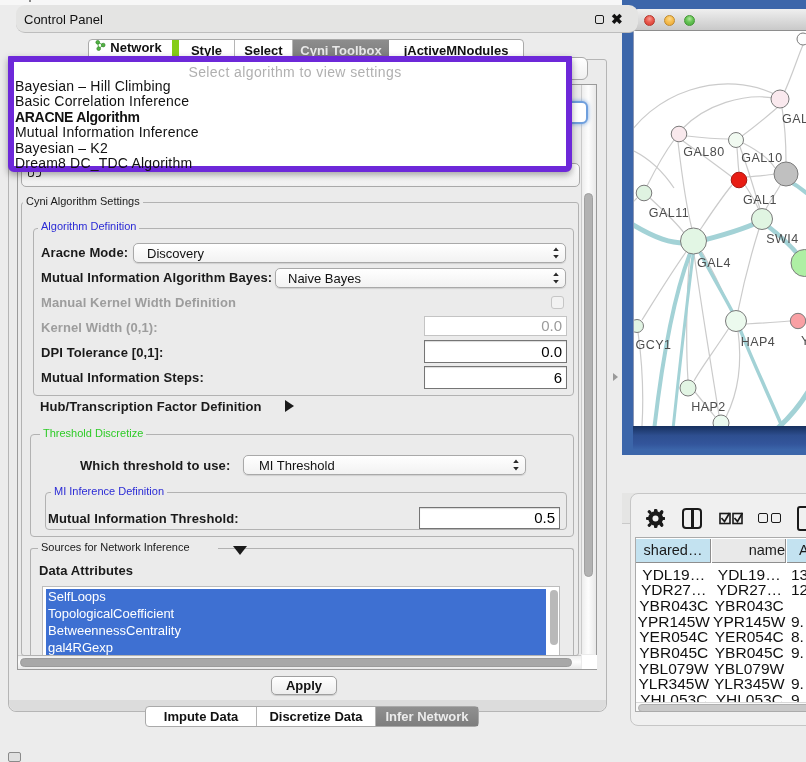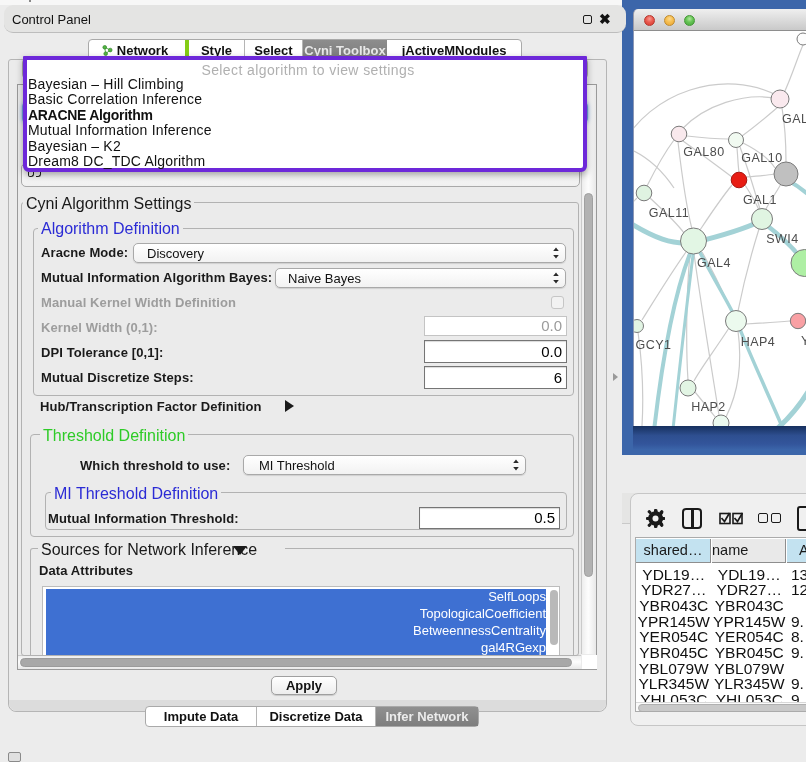--- a/index.html
+++ b/index.html
@@ -6,21 +6,21 @@
 body{font-family:"Liberation Sans",sans-serif;background:#ececec;position:relative;}
 .abs{position:absolute;}
 .lbl{position:absolute;font-size:13px;font-weight:bold;color:#1a1a1a;white-space:nowrap;letter-spacing:.1px;}
 .lbl.dis{color:#9d9d9d;}
 .combo{position:absolute;background:linear-gradient(#ffffff,#f2f2f2);border:1px solid #a9a9a9;border-radius:5px;box-shadow:0 1px 1px rgba(0,0,0,.12);font-size:13px;color:#111;}
 .combo .ctext{position:absolute;left:14px;top:50%;transform:translateY(-50%);white-space:nowrap;}
 .combo .arr{position:absolute;right:5px;top:50%;transform:translateY(-50%);width:9px;height:14px;}
 .tfield{position:absolute;background:#fff;border:1px solid #757575;font-size:15px;color:#000;text-align:right;padding-right:4px;line-height:19px;box-shadow:inset 0 1px 1px rgba(0,0,0,.15);}
 .tfield.dis{border:1px solid #c4c4c4;color:#9b9b9b;box-shadow:none;}
 .grp{position:absolute;border:1px solid #b2b2b2;border-radius:4px;}
-.grplbl{position:absolute;background:#ebebeb;padding:0 3px;font-size:16px;white-space:nowrap;}
+.grplbl{position:absolute;background:#ebebeb;padding:0 3px;font-size:11px;white-space:nowrap;}
 svg{display:block;}
 .trow{height:15.7px;display:flex;line-height:15.7px;}
 .trow span{width:75.5px;text-align:center;display:inline-block;}
 .trow i{font-style:normal;padding-left:4px;}
 </style></head>
 <body>
 
 <div class="abs" id="desktop" style="left:622px;top:0;width:184px;height:455px;background:#3c66aa;"></div>
 
 <div class="abs" id="netwin" style="left:633px;top:9px;width:173px;height:423px;">
@@ -140,21 +140,21 @@
         </g>
       </svg>
     <div class="abs" style="left:127px;top:19px;width:10px;height:10px;border:1.6px solid #1a1a1a;border-radius:2px;"></div>
     <div class="abs" style="left:140px;top:19px;width:10px;height:10px;border:1.6px solid #1a1a1a;border-radius:2px;"></div>
     <div class="abs" style="left:166px;top:12px;width:14px;height:25px;border:2.5px solid #1a1a1a;border-radius:3px;background:#f0f0f0;"></div>
   </div>
 
   <div class="abs" style="left:4px;top:43px;width:186px;height:175px;background:#fff;border:1px solid #ababab;border-right:none;overflow:hidden;">
     <div id="thead" style="position:absolute;left:0;top:1px;width:186px;height:24px;font-size:14.5px;color:#1a1a1a;">
       <div style="position:absolute;left:0;top:0;width:75px;height:24px;background:#c3e2f0;border-right:1px solid #8e8e8e;border-bottom:1px solid #8e8e8e;text-align:center;line-height:23px;">shared…</div>
-      <div style="position:absolute;left:76px;top:0;width:74px;height:24px;background:#e9e9e9;border-right:1px solid #8e8e8e;border-bottom:1px solid #8e8e8e;text-align:left;line-height:23px;">name</div>
+      <div style="position:absolute;left:76px;top:0;width:74px;height:24px;background:#e9e9e9;border-right:1px solid #8e8e8e;border-bottom:1px solid #8e8e8e;text-align:right;line-height:23px;">name</div>
       <div style="position:absolute;left:151px;top:0;width:35px;height:24px;background:#c3e2f0;border-bottom:1px solid #8e8e8e;line-height:23px;padding-left:12px;">A</div>
     </div>
     <div id="trows" style="position:absolute;left:0;top:28.5px;width:186px;font-size:15.5px;color:#111;">
       <div class="trow">
           <span>YDL19…</span>
           <span>YDL19…</span>
           <i>13</i>
         </div>
       <div class="trow">
           <span>YDR27…</span>
@@ -200,39 +200,39 @@
     <div class="abs" style="left:0px;top:164px;width:186px;height:11px;background:#fafafa;border-top:1px solid #d8d8d8;">
       <div style="position:absolute;left:2px;top:1px;width:182px;height:8px;background:#c9c9c9;border:1px solid #b0b0b0;border-radius:4px;"></div>
     </div>
   </div>
 </div>
 
 <div class="abs" style="left:0;top:0;width:622px;height:762px;background:#ececec;"></div>
 <div class="abs" style="left:0;top:0;width:622px;height:5px;background:#f7f7f7;"></div>
 <div class="abs" style="left:29px;top:0;width:2px;height:2px;background:#888;"></div>
 
-<div class="abs" style="left:4px;top:5px;width:622px;height:28px;background:#e4e4e3;border-bottom:1px solid #bdbdbd;border-radius:9px;">
+<div class="abs" style="left:16px;top:5px;width:622px;height:28px;background:#e4e4e3;border-bottom:1px solid #bdbdbd;border-radius:9px;">
   <span style="position:absolute;left:8px;top:7px;font-size:13px;color:#111;">Control Panel</span>
   <div style="position:absolute;left:579px;top:10px;width:9px;height:9px;border:1.5px solid #1a1a1a;border-radius:2px;"></div>
   <span style="position:absolute;left:595px;top:6px;font-size:14px;font-weight:bold;color:#111;">✖</span>
 </div>
 
 <div id="toptabs" class="abs" style="left:88px;top:39px;height:22px;background:#fff;border:1px solid #a9a9a9;border-radius:4px;display:flex;font-size:13px;font-weight:bold;color:#111;">
-  <div style="width:100px;display:flex;align-items:center;justify-content:center;border-right:4px solid #84cc16;">
+  <div style="width:90px;display:flex;justify-content:center;border-right:7px solid #84cc16;">
     <svg width="11" height="11" viewBox="0 0 12 12" style="margin-right:4px;margin-left:-4px;">
         <path d="M3 2.5 L9 5.5 L4 9.5 Z" fill="none" stroke="#4cae3f" stroke-width="1"></path>
         <circle cx="3" cy="2.5" r="2" fill="#52b542" stroke="#2e7d26" stroke-width=".7"></circle>
         <circle cx="9" cy="5.5" r="2" fill="#52b542" stroke="#2e7d26" stroke-width=".7"></circle>
         <circle cx="4" cy="9.5" r="2" fill="#52b542" stroke="#2e7d26" stroke-width=".7"></circle>
       </svg>
     <span>Network</span>
     </div>
   <div style="width:56px;display:flex;align-items:center;justify-content:center;border-right:1px solid #b5b5b5;">Style</div>
   <div style="width:58px;display:flex;align-items:center;justify-content:center;border-right:1px solid #b5b5b5;">Select</div>
-  <div style="width:84px;display:flex;align-items:center;justify-content:center;background:linear-gradient(#8d8d8d,#7b7b7b);color:#e9e9e9;text-align:center;">Cyni Toolbox</div>
+  <div style="width:96px;display:flex;align-items:center;justify-content:center;background:linear-gradient(#8d8d8d,#7b7b7b);color:#e9e9e9;text-align:center;">Cyni Toolbox</div>
   <div style="width:134px;display:flex;align-items:center;justify-content:center;">jActiveMNodules</div>
 </div>
 
 <div class="abs" style="left:8px;top:59px;width:599px;height:653px;background:#ebebeb;border:1px solid #b5b5b5;border-radius:3px 3px 8px 8px;"></div>
 <div class="abs" style="left:9px;top:700px;width:597px;height:11px;background:#dcdcdc;border-radius:0 0 8px 8px;"></div>
 
 <div class="abs" style="left:17px;top:84px;width:580px;height:586px;background:#ebebeb;border:1px solid #9a9a9a;"></div>
 
 <div class="abs" style="left:581px;top:85px;width:15px;height:569px;background:linear-gradient(90deg,#ededed,#fdfdfd 45%,#e8e8e8);border-left:1px solid #cacaca;"></div>
 <div class="abs" style="left:584px;top:193px;width:9px;height:384px;background:#b2b2b2;border:1px solid #a0a0a0;border-radius:5px;"></div>
@@ -277,69 +277,69 @@
 
   <div class="lbl dis" style="left:41px;top:294.5px;">Manual Kernel Width Definition</div>
   <div class="abs" style="left:551px;top:296px;width:13px;height:13px;background:#f2f2f2;border:1px solid #c6c6c6;border-radius:3px;"></div>
 
   <div class="lbl dis" style="left:41px;top:319.5px;">Kernel Width (0,1):</div>
   <div class="tfield dis" style="left:424px;top:316px;width:143px;height:20px;line-height:18px;">0.0</div>
 
   <div class="lbl" style="left:41px;top:344.5px;">DPI Tolerance [0,1]:</div>
   <div class="tfield" style="left:424px;top:340px;width:143px;height:23px;line-height:21px;">0.0</div>
 
-  <div class="lbl" style="left:41px;top:369.5px;">Mutual Discretize Steps:</div>
+  <div class="lbl" style="left:41px;top:369.5px;">Mutual Information Steps:</div>
   <div class="tfield" style="left:424px;top:366px;width:143px;height:23px;line-height:21px;">6</div>
 
   <div class="lbl" style="left:40px;top:399px;">Hub/Transcription Factor Definition</div>
   <div class="abs" style="left:285px;top:400px;width:0;height:0;border-top:6px solid transparent;border-bottom:6px solid transparent;border-left:9px solid #1a1a1a;"></div>
 
   <div class="grp" style="left:30px;top:434px;width:544px;height:103px;"></div>
-  <div class="grplbl" style="left:40px;top:427px;color:#2ecb27;">Threshold Definition</div>
+  <div class="grplbl" style="left:40px;top:427px;color:#2ecb27;">Threshold Discretize</div>
 
   <div class="lbl" style="left:80px;top:457.5px;">Which threshold to use:</div>
   <div class="combo" style="left:243px;top:455px;width:283px;height:20px;">
     <span class="ctext" style="left:15px;">MI Threshold</span>
     <svg class="arr" viewBox="0 0 8 13" style="width:8px;height:13px;">
         <path d="M4 1 L6.8 4.6 L1.2 4.6 Z M4 12 L1.2 8.4 L6.8 8.4 Z" fill="#2a2a2a"></path>
       </svg>
   </div>
 
   <div class="grp" style="left:45px;top:492px;width:522px;height:38px;"></div>
-  <div class="grplbl" style="left:51px;top:485px;color:#2b2bd5;">MI Threshold Definition</div>
+  <div class="grplbl" style="left:51px;top:485px;color:#2b2bd5;">MI Inference Definition</div>
 
   <div class="lbl" style="left:48px;top:511px;">Mutual Information Threshold:</div>
   <div class="tfield" style="left:419px;top:507px;width:141px;height:22px;line-height:20px;">0.5</div>
 
   <div class="grp" style="left:30px;top:548px;width:544px;height:108px;border-bottom:none;border-radius:3px 3px 0 0;"></div>
   <div class="grplbl" style="left:38px;top:541px;color:#1a1a1a;padding-right:28px;">Sources for Network Inference</div>
   <div class="abs" style="left:233px;top:546px;width:0;height:0;border-left:7px solid transparent;border-right:7px solid transparent;border-top:9px solid #1a1a1a;"></div>
 
   <div class="lbl" style="left:39px;top:563px;">Data Attributes</div>
 
-  <div class="abs" style="left:42px;top:586px;width:518px;height:69px;background:#fff;border:1px solid #bcbcbc;border-bottom:none;overflow:hidden;text-align:right;">
+  <div class="abs" style="left:42px;top:586px;width:518px;height:69px;background:#fff;border:1px solid #bcbcbc;border-bottom:none;overflow:hidden;">
     <div style="position:absolute;left:3px;top:2px;width:500px;background:#3e70d2;color:#fff;font-size:13px;line-height:16.9px;padding-left:2px;">
       SelfLoops<br>TopologicalCoefficient<br>BetweennessCentrality<br>gal4RGexp
     </div>
     <div style="position:absolute;left:507px;top:3px;width:8px;height:55px;background:#b9b9b9;border-radius:4px;"></div>
   </div>
 </div>
 
 <div class="abs" style="left:271px;top:676px;width:66px;height:19px;background:linear-gradient(#ffffff,#ededed);border:1px solid #9f9f9f;border-radius:5px;text-align:center;font-size:13px;font-weight:bold;color:#111;line-height:17px;box-shadow:0 1px 1px rgba(0,0,0,.15);">Apply</div>
 
 <div class="abs" style="left:145px;top:706px;height:21px;background:#fff;border:1px solid #a9a9a9;border-radius:4px;display:flex;font-size:13px;font-weight:bold;color:#111;">
   <div style="width:111px;display:flex;align-items:center;justify-content:center;border-right:1px solid #b5b5b5;">Impute Data</div>
   <div style="width:119px;display:flex;align-items:center;justify-content:center;border-right:1px solid #b5b5b5;">Discretize Data</div>
   <div style="width:102px;display:flex;align-items:center;justify-content:center;background:linear-gradient(#909090,#7e7e7e);color:#ececec;">Infer Network</div>
 </div>
 
 <div class="abs" style="left:613px;top:373px;width:0;height:0;border-top:4px solid transparent;border-bottom:4px solid transparent;border-left:5px solid #9a9a9a;"></div>
 <div class="abs" style="left:8px;top:752px;width:13px;height:10px;border:1.5px solid #8a8a8a;border-radius:2px;background:#e0e0e0;"></div>
 
-<div class="abs" id="popup" style="left:23px;top:55.5px;width:564px;height:116px;background:#fff;border:4px solid #6d28d9;border-radius:1px 1px 6px 6px;box-shadow:0 3px 7px rgba(0,0,0,.35);font-size:14px;color:#111;">
+<div class="abs" id="popup" style="left:8px;top:55.5px;width:564px;height:116px;background:#fff;border:6px solid #6d28d9;border-radius:1px 1px 6px 6px;box-shadow:0 3px 7px rgba(0,0,0,.35);font-size:14px;color:#111;">
   <div style="position:absolute;left:0;top:2px;width:562px;text-align:center;color:#b0b0b0;letter-spacing:.4px;">Select algorithm to view settings</div>
   <div style="position:absolute;left:1px;top:17.5px;line-height:15.45px;white-space:nowrap;letter-spacing:.2px;">
     Bayesian – Hill Climbing<br>
     Basic Correlation Inference<br>
     <b style="letter-spacing:-.3px;">ARACNE Algorithm</b><br>
     Mutual Information Inference<br>
     Bayesian – K2<br>
     Dream8 DC_TDC Algorithm
   </div>
 </div>

